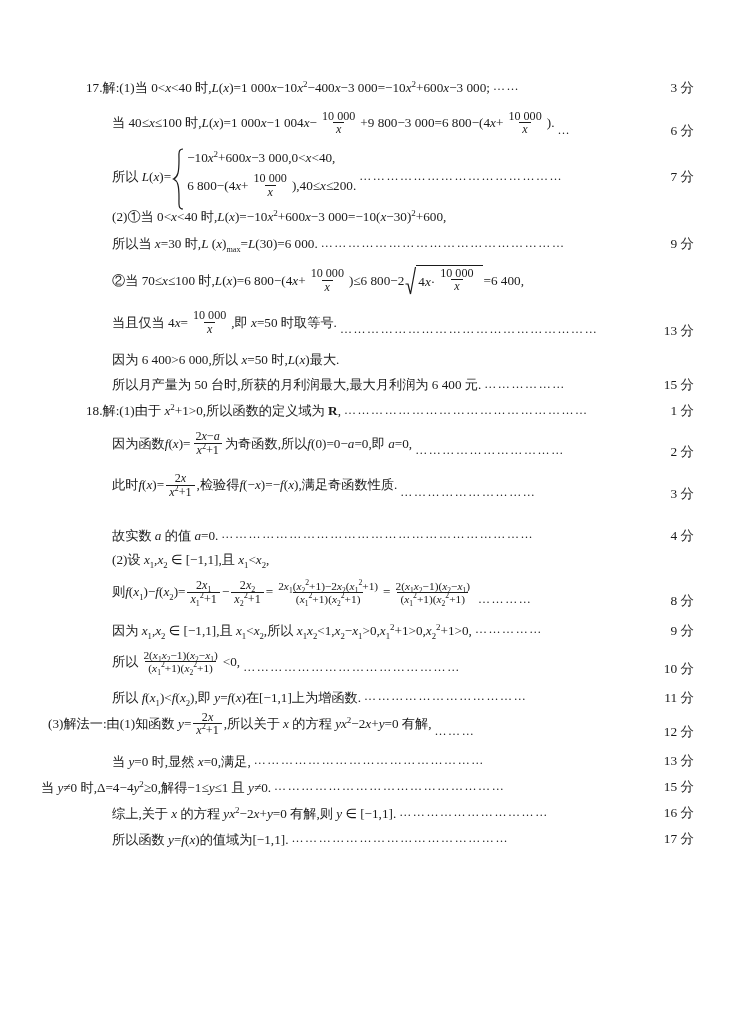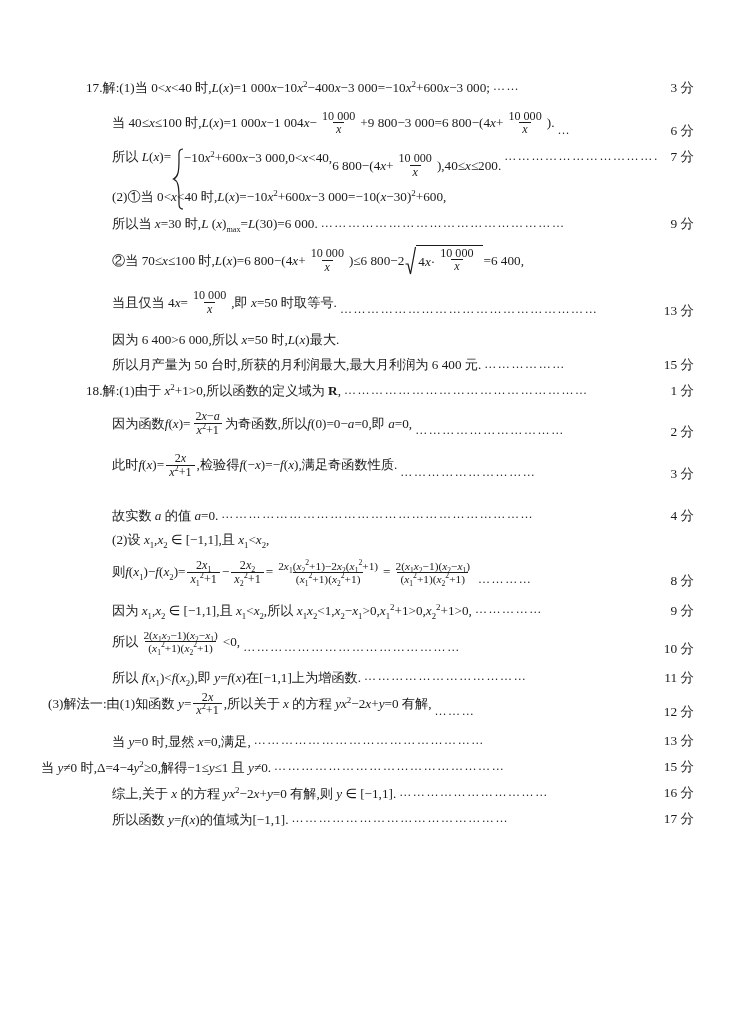--- a/index.html
+++ b/index.html
@@ -92,21 +92,21 @@
   }
   .piece-lead { white-space:nowrap; padding-bottom:16px; }
   .brace {
     display:inline-block;
     width:13px;
     align-self:stretch;
     position:relative;
     margin:0 2px 0 1px;
   }
   .brace svg { position:absolute; left:0; top:0; }
-  .cases { display:inline-flex; flex-direction:row; justify-content:center; }
+  .cases { display:inline-flex; flex-direction:column; justify-content:center; }
   .case-row { white-space:nowrap; padding:2px 0; }
   .case-row.second { padding-top:6px; }
 
   .footer {
     position:absolute;
     left:0; right:0;
     top:966px;
     text-align:center;
     font-size:14.5px;
     letter-spacing:0.4px;

